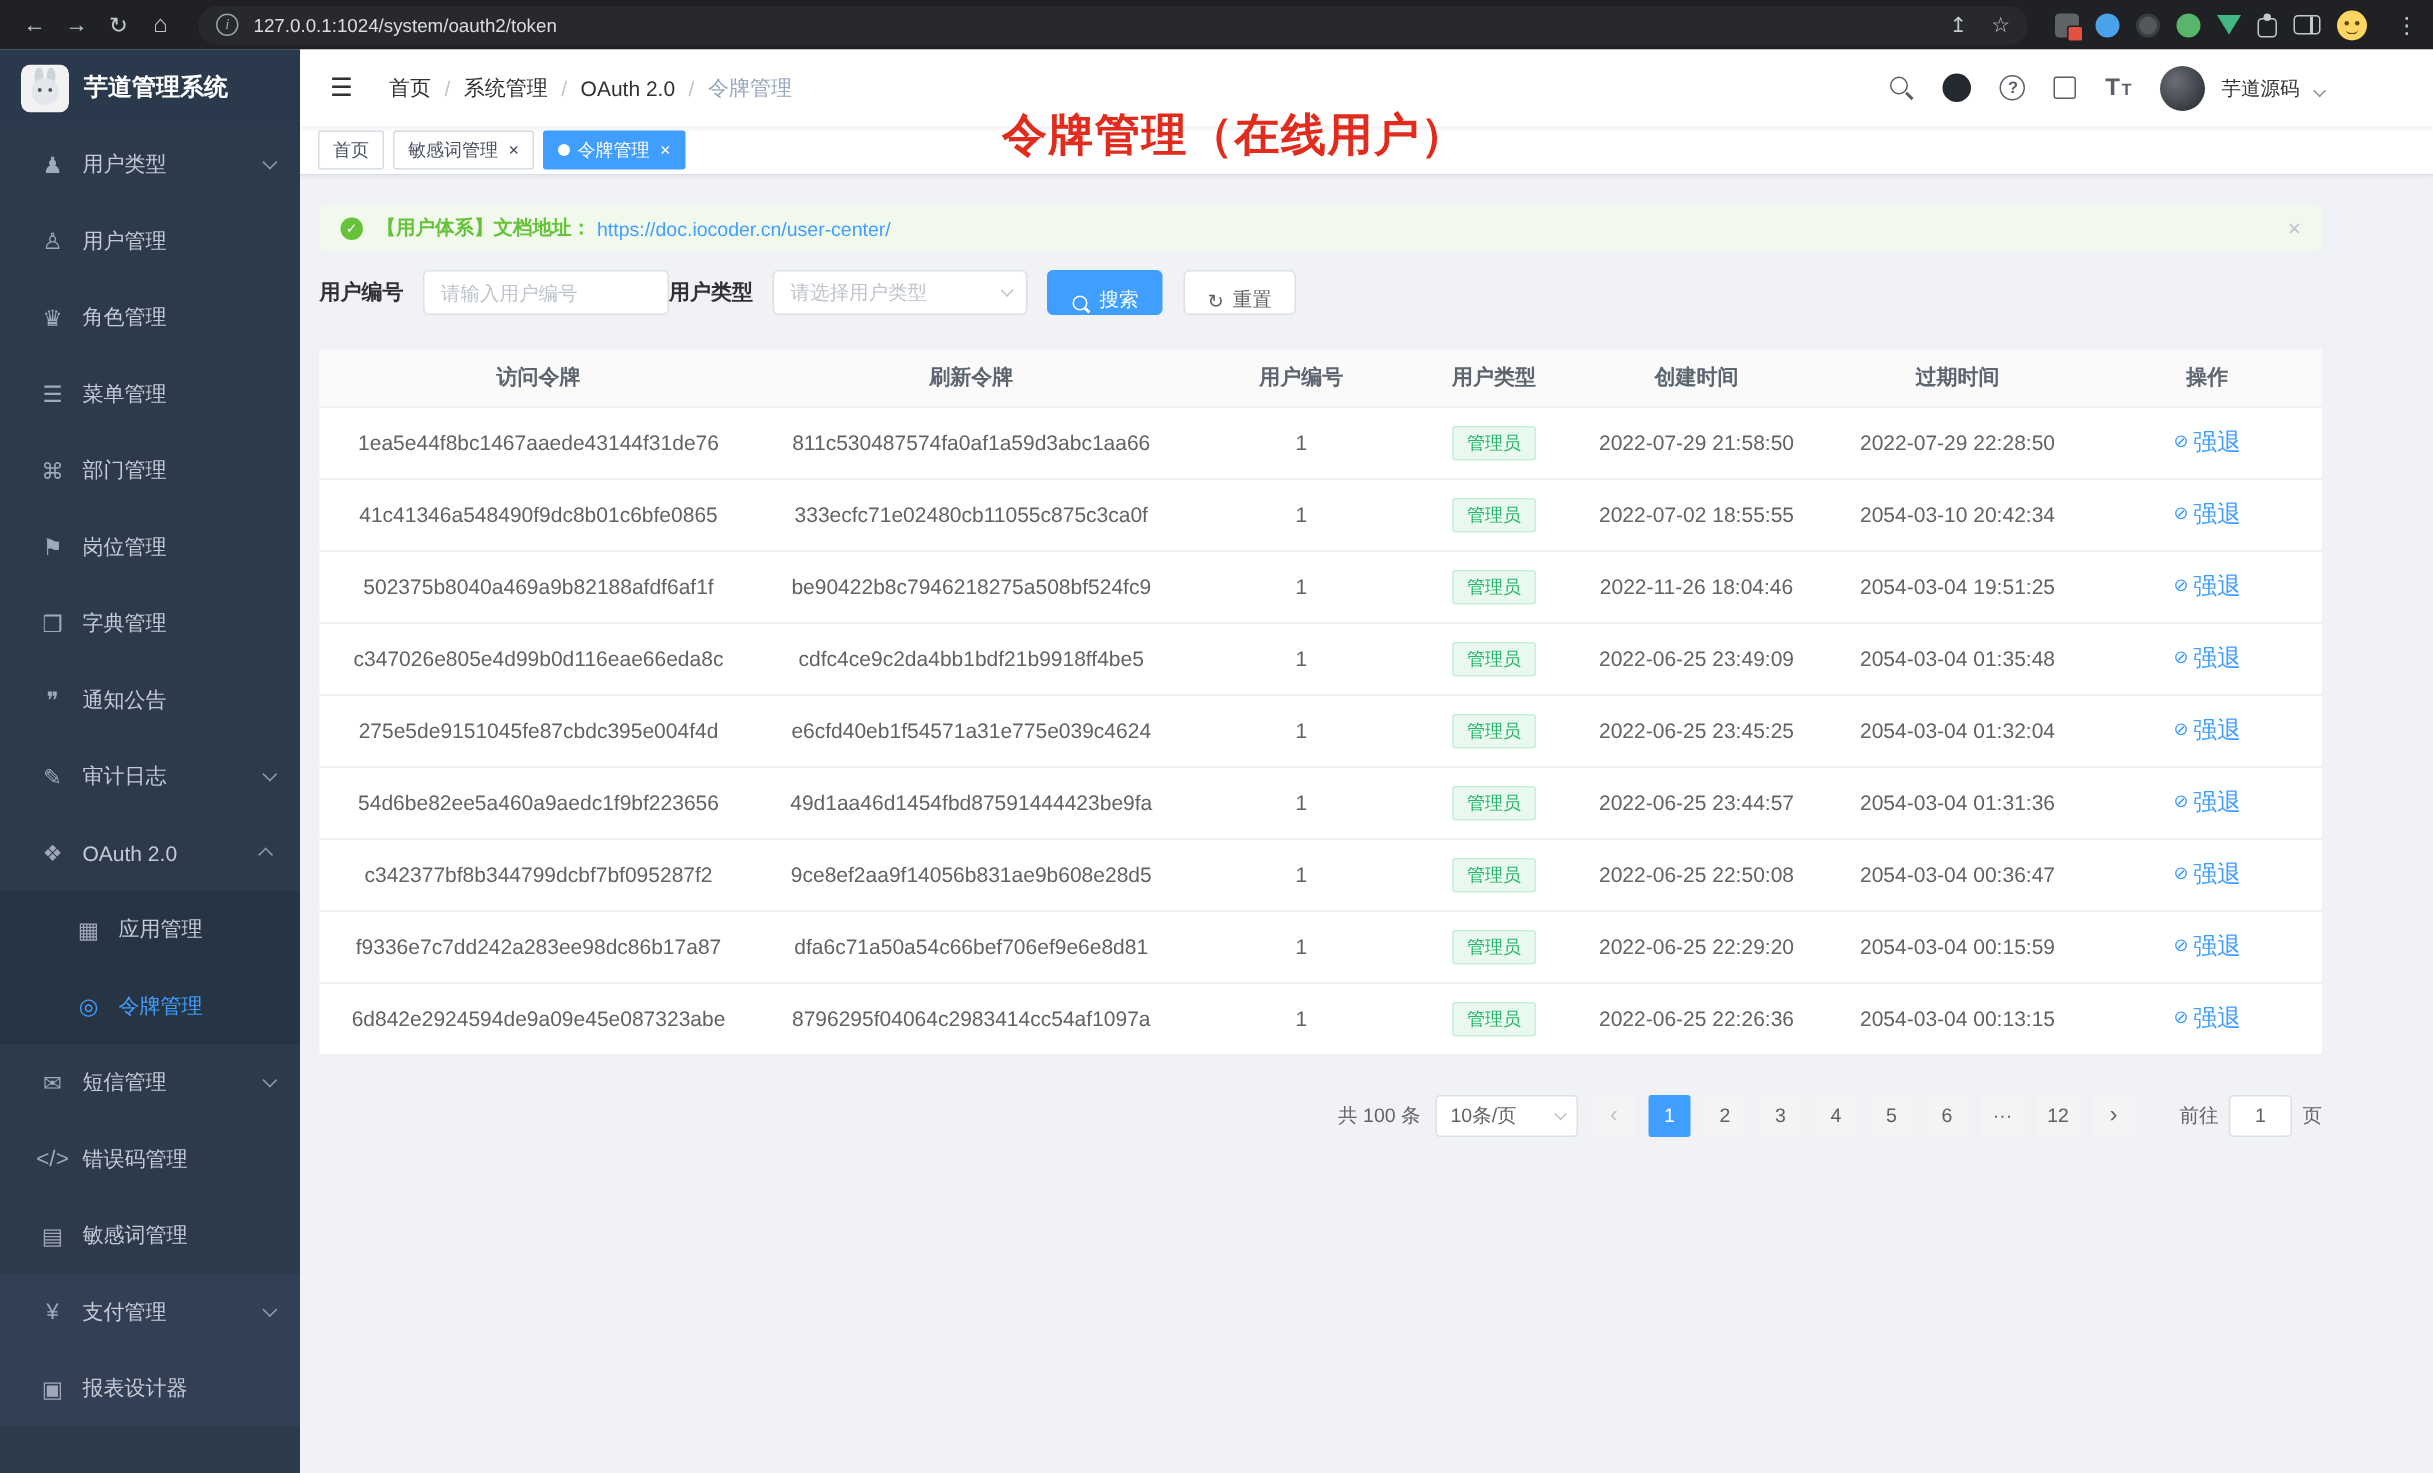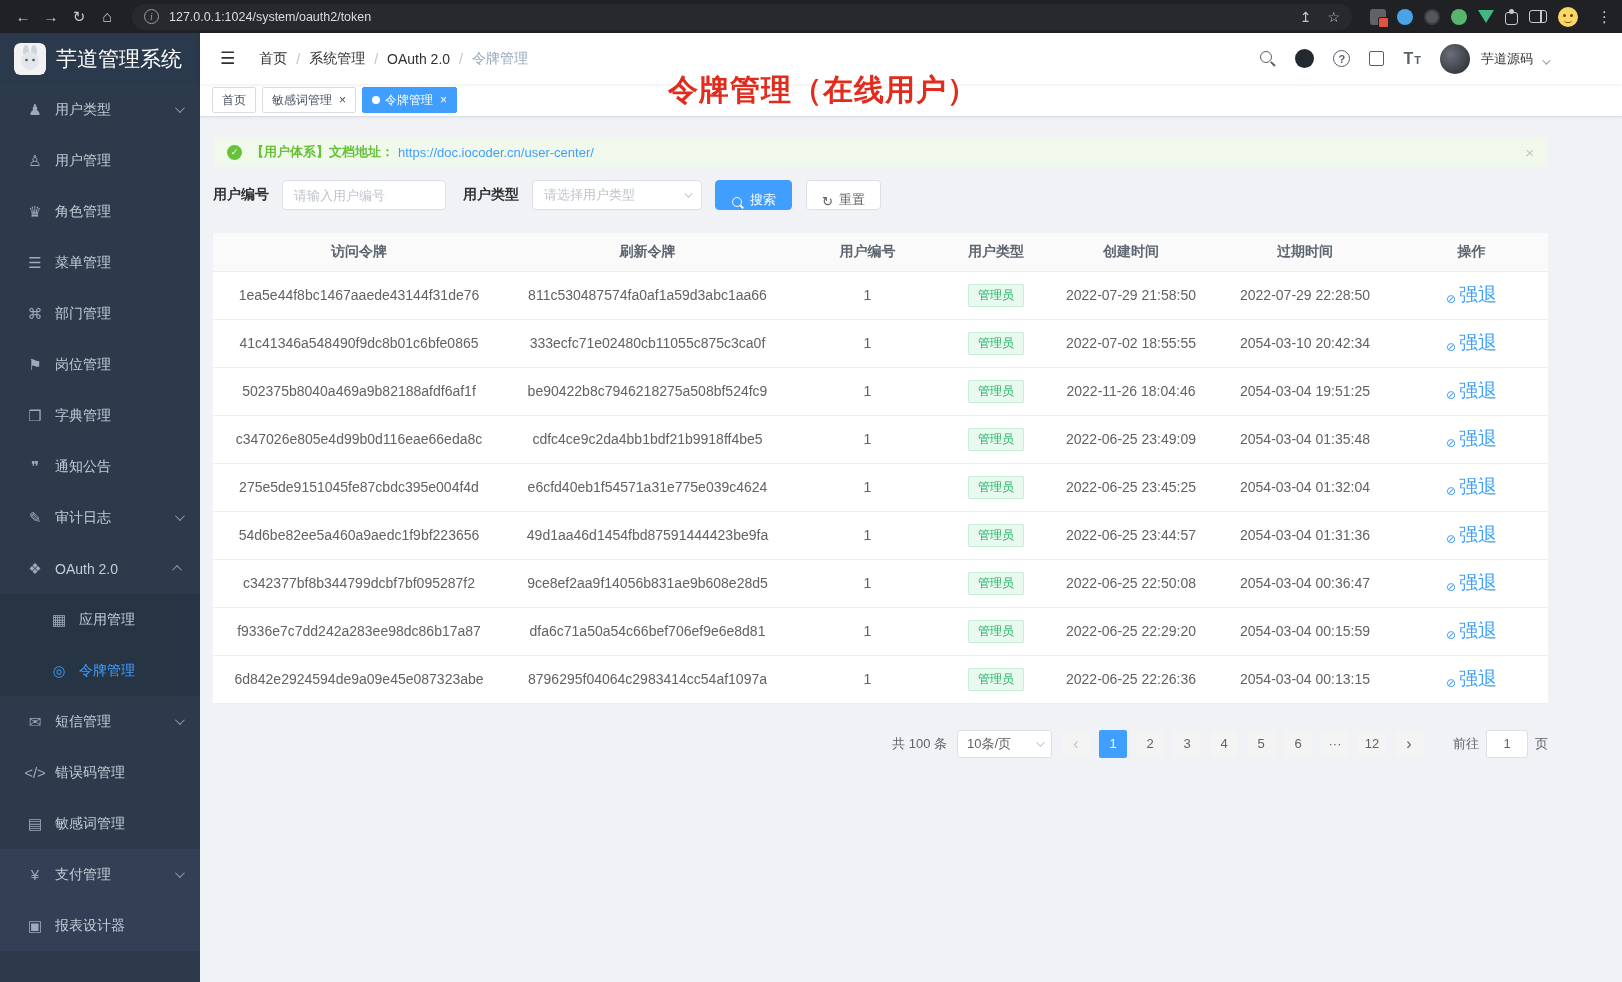--- a/index.html
+++ b/index.html
@@ -38,21 +38,21 @@
   .kebab{color:#c6c9cc;font-size:15px;margin-left:8px}
   .kebab::before{content:"⋮"}
 
   
   .app{display:flex;height:949px}
 
   
   .sidebar{flex:0 0 200px;width:200px;background:var(--sidebar-bg);display:flex;flex-direction:column;color:#c3cbd6;overflow:hidden}
   .logo{height:51px;display:flex;align-items:center;gap:10px;padding:0 14px;background:#2b394c;flex:0 0 auto}
   .logo svg{width:32px;height:32px;border-radius:6px;flex:0 0 auto}
-  .logo-title{color:#fff;font-size:21px;font-weight:400;white-space:nowrap}
+  .logo-title{color:#fff;font-size:16px;font-weight:700;white-space:nowrap}
   .menu{flex:1}
   .mi{height:51px;display:flex;align-items:center;padding:0 18px 0 24px;font-size:14px;cursor:pointer;position:relative}
   .mi .mi-icon{width:22px;margin-right:9px;font-size:15px;color:#9ea9ba;text-align:center;flex:0 0 auto}
   .mi .mi-label{white-space:nowrap}
   .mi.sub{padding-left:48px;background:#273444}
   .mi.active{color:var(--primary)}
   .mi.active .mi-icon{color:var(--primary)}
   .mi.bottom{background:#323f55}
   .chev{width:7px;height:7px;border-right:1.6px solid #8f9bab;border-bottom:1.6px solid #8f9bab;margin-left:auto;flex:0 0 auto}
   .chev.down{transform:rotate(45deg) translateY(-2px)}
@@ -99,41 +99,41 @@
   .alert-check{width:15px;height:15px;border-radius:50%;background:var(--success);color:#fff;font-size:9px;display:flex;align-items:center;justify-content:center;margin-right:9px;flex:0 0 auto}
   .alert-check::before{content:"✓"}
   .alert-text{color:var(--success);font-weight:700}
   .alert-link{color:var(--primary);margin-left:4px;cursor:pointer;text-decoration:none;font-weight:400}
   .alert-close{position:absolute;right:14px;color:#c0c4cc;font-size:15px;cursor:pointer}
   .alert-close::before{content:"×"}
 
   
   .filter{display:flex;align-items:center;margin-top:13px}
   .f-label{font-weight:700;color:#303133;font-size:14px;margin-right:13px;white-space:nowrap}
-  .f-input{width:164px;height:30px;border:1px solid #dcdfe6;border-radius:4px;padding:0 11px;font-size:13px;color:#3b82f6;background:#fff;outline:none;margin-right:17px}
+  .f-input{width:164px;height:30px;border:1px solid #dcdfe6;border-radius:4px;padding:0 11px;font-size:13px;color:#3b82f6;background:#fff;outline:none;}
   .f-input::placeholder{color:#bfc4cc}
   .f-select{width:170px;height:30px;border:1px solid #dcdfe6;border-radius:4px;display:flex;align-items:center;justify-content:space-between;padding:0 11px;color:#bfc4cc;font-size:13px;background:#fff;cursor:pointer;margin-right:13px}
   .sel-caret{width:6px;height:6px;border-right:1.4px solid #c0c4cc;border-bottom:1.4px solid #c0c4cc;transform:rotate(45deg) translateY(-2px);flex:0 0 auto}
   .btn{height:30px;border-radius:4px;display:inline-flex;align-items:flex-end;gap:6px;padding:0 15px;font-size:13px;cursor:pointer;border:1px solid #dcdfe6;background:#fff;color:#606266;font-family:inherit}
   .btn.primary{background:var(--primary);border-color:var(--primary);color:#fff}
   .btn + .btn{margin-left:14px}
   .mag-sm{position:relative;width:13px;height:13px;display:inline-block}
   .mag-sm::before{content:"";position:absolute;left:1px;top:1px;width:8px;height:8px;border:1.5px solid #fff;border-radius:50%}
   .mag-sm::after{content:"";position:absolute;width:4px;height:1.5px;background:#fff;transform:rotate(45deg);left:9px;top:10px}
   .reset-ic::before{content:"↻";font-size:13px}
 
   
   .tbl-wrap{margin-top:23px;background:#fff}
   table{width:100%;border-collapse:collapse;table-layout:fixed}
   col.c1{width:292px} col.c2{width:285px} col.c3{width:155px} col.c4{width:102px}
   col.c5{width:168px} col.c6{width:180px} col.c7{width:153px}
   thead th{height:38px;background:#fafafa;color:#5c6570;font-size:14px;font-weight:700;border-bottom:1px solid #ebeef5;text-align:center}
   tbody td{height:48px;border-bottom:1px solid #ebeef5;color:#606266;font-size:14px;text-align:center;white-space:nowrap;overflow:hidden}
   .tag{display:inline-block;padding:2px 9px;font-size:12px;border-radius:2px;background:var(--tag-bg);color:var(--tag-text);border:1px solid var(--tag-border)}
-  .kick{color:var(--primary);font-size:19px;cursor:pointer;display:inline-flex;align-items:flex-end;gap:3px}
+  .kick{color:var(--primary);font-size:16px;cursor:pointer;display:inline-flex;align-items:flex-start;gap:3px}
   .kick-ic::before{content:"⊘";font-size:12px}
 
   
   .pager{display:flex;align-items:center;justify-content:flex-end;margin-top:26px;gap:10px;font-size:13px;color:#606266}
   .pg-size{width:95px;height:28px;border:1px solid #dcdfe6;border-radius:3px;background:#fff;display:flex;align-items:center;justify-content:space-between;padding:0 9px;color:#606266;cursor:pointer}
   .pg-pages{display:flex;gap:9px;align-items:center}
   .pg-btn{min-width:28px;height:28px;background:#f4f4f5;border-radius:2px;display:flex;align-items:center;justify-content:center;color:#606266;font-size:13px;cursor:pointer;padding:0 4px}
   .pg-btn.disabled{color:#c0c4cc}
   .pg-btn.active{background:var(--primary);color:#fff}
   .pg-prev::before{content:"‹";font-size:16px}

